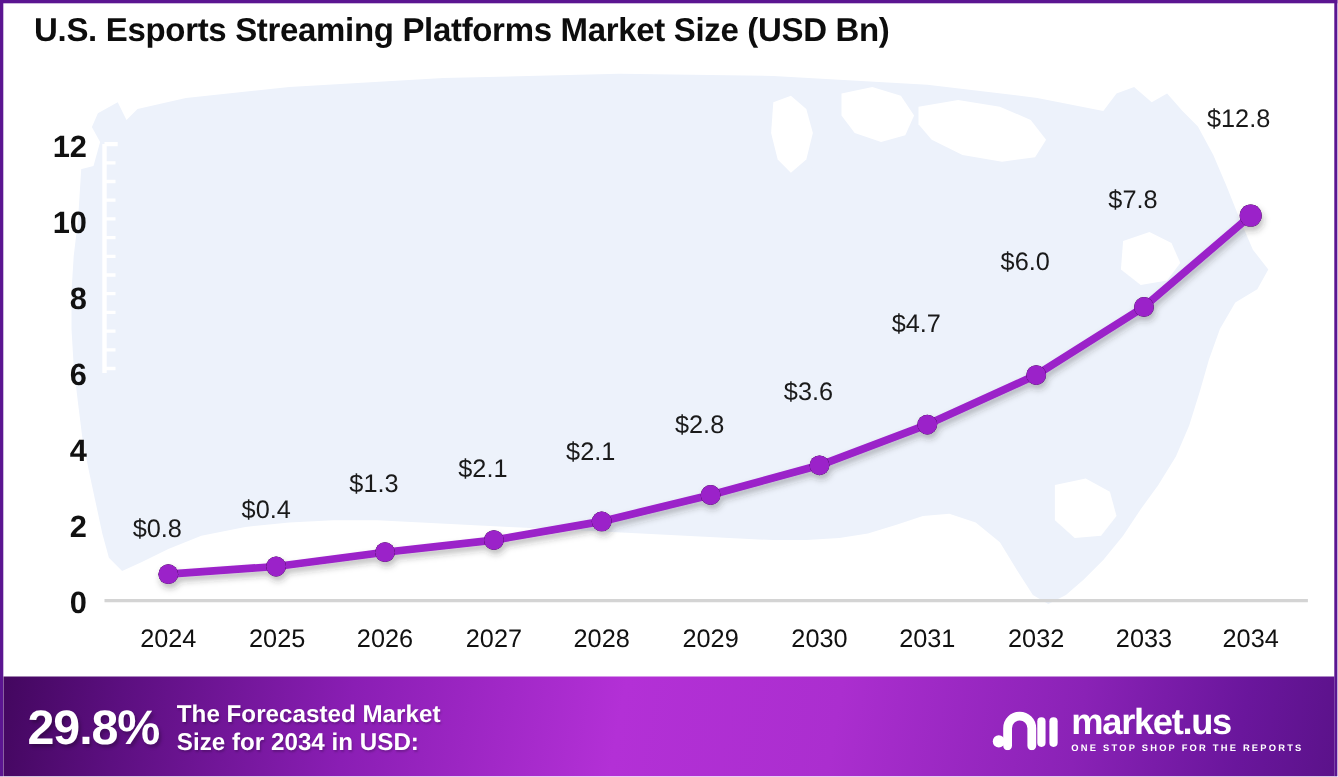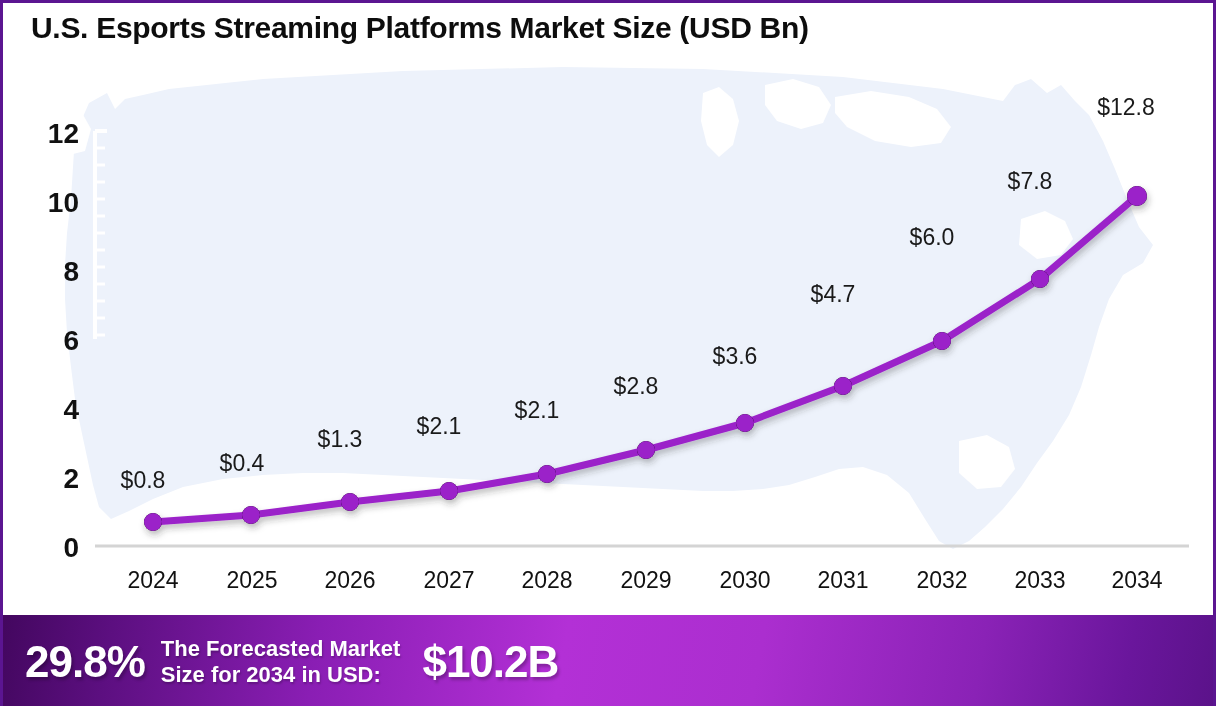--- a/index.html
+++ b/index.html
@@ -294,18 +294,29 @@
   </div>
 
   <div id="footer-banner">
 
 
     <div class="banner-value" id="cagr-value">29.8%</div>
 
     <div class="banner-caption" id="forecast-caption">The Forecasted Market
 Size for 2034 in USD:</div>
 
-    <div class="banner-value" id="forecast-value">$10.2B</div>
-
+
+    <div id="brand-logo">
+      <svg id="brand-mark" width="62" height="40" viewBox="0 0 62 40">
+        <circle cx="6" cy="32" r="5.5" fill="#ffffff"></circle>
+        <path d="M 14 36 L 14 20 A 11 11 0 0 1 36 20 L 36 36" fill="none" stroke="#ffffff" stroke-width="8" stroke-linecap="round"></path>
+        <rect x="41" y="10" width="7.5" height="27" rx="3.7" fill="#ffffff"></rect>
+        <rect x="52" y="10" width="7.5" height="27" rx="3.7" fill="#ffffff"></rect>
+      </svg>
+      <div id="brand-text-block">
+        <div id="brand-name">market.us</div>
+        <div id="brand-tagline">ONE STOP SHOP FOR THE REPORTS</div>
+      </div>
+    </div>
 
   </div>
 
 </div>
 
 </body></html>

